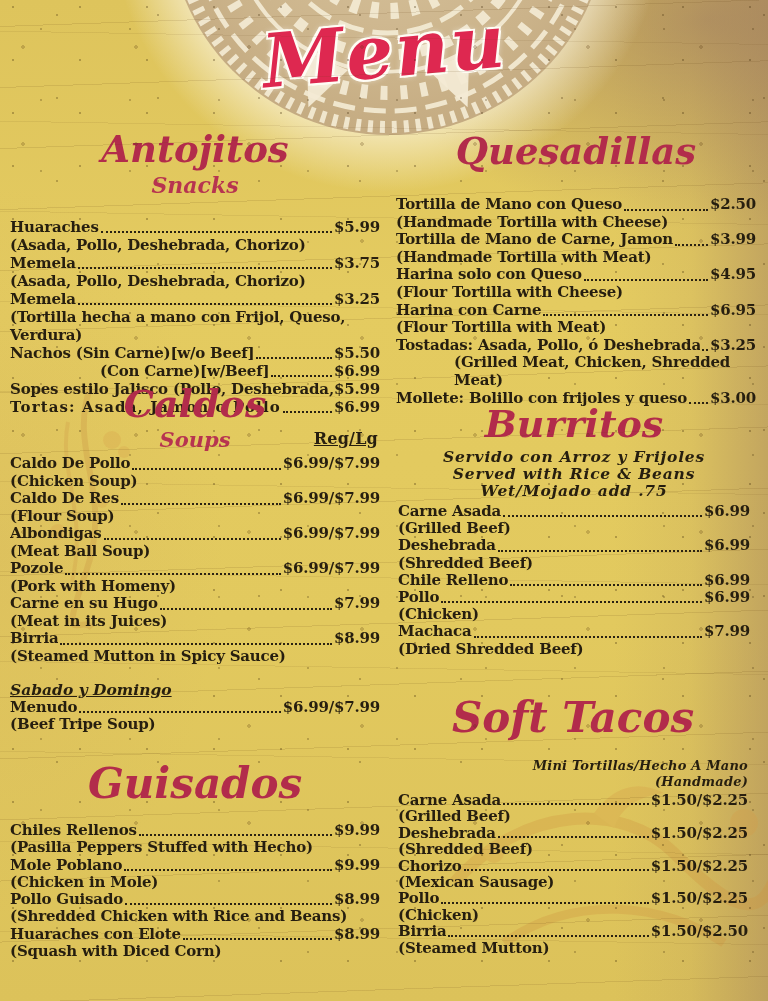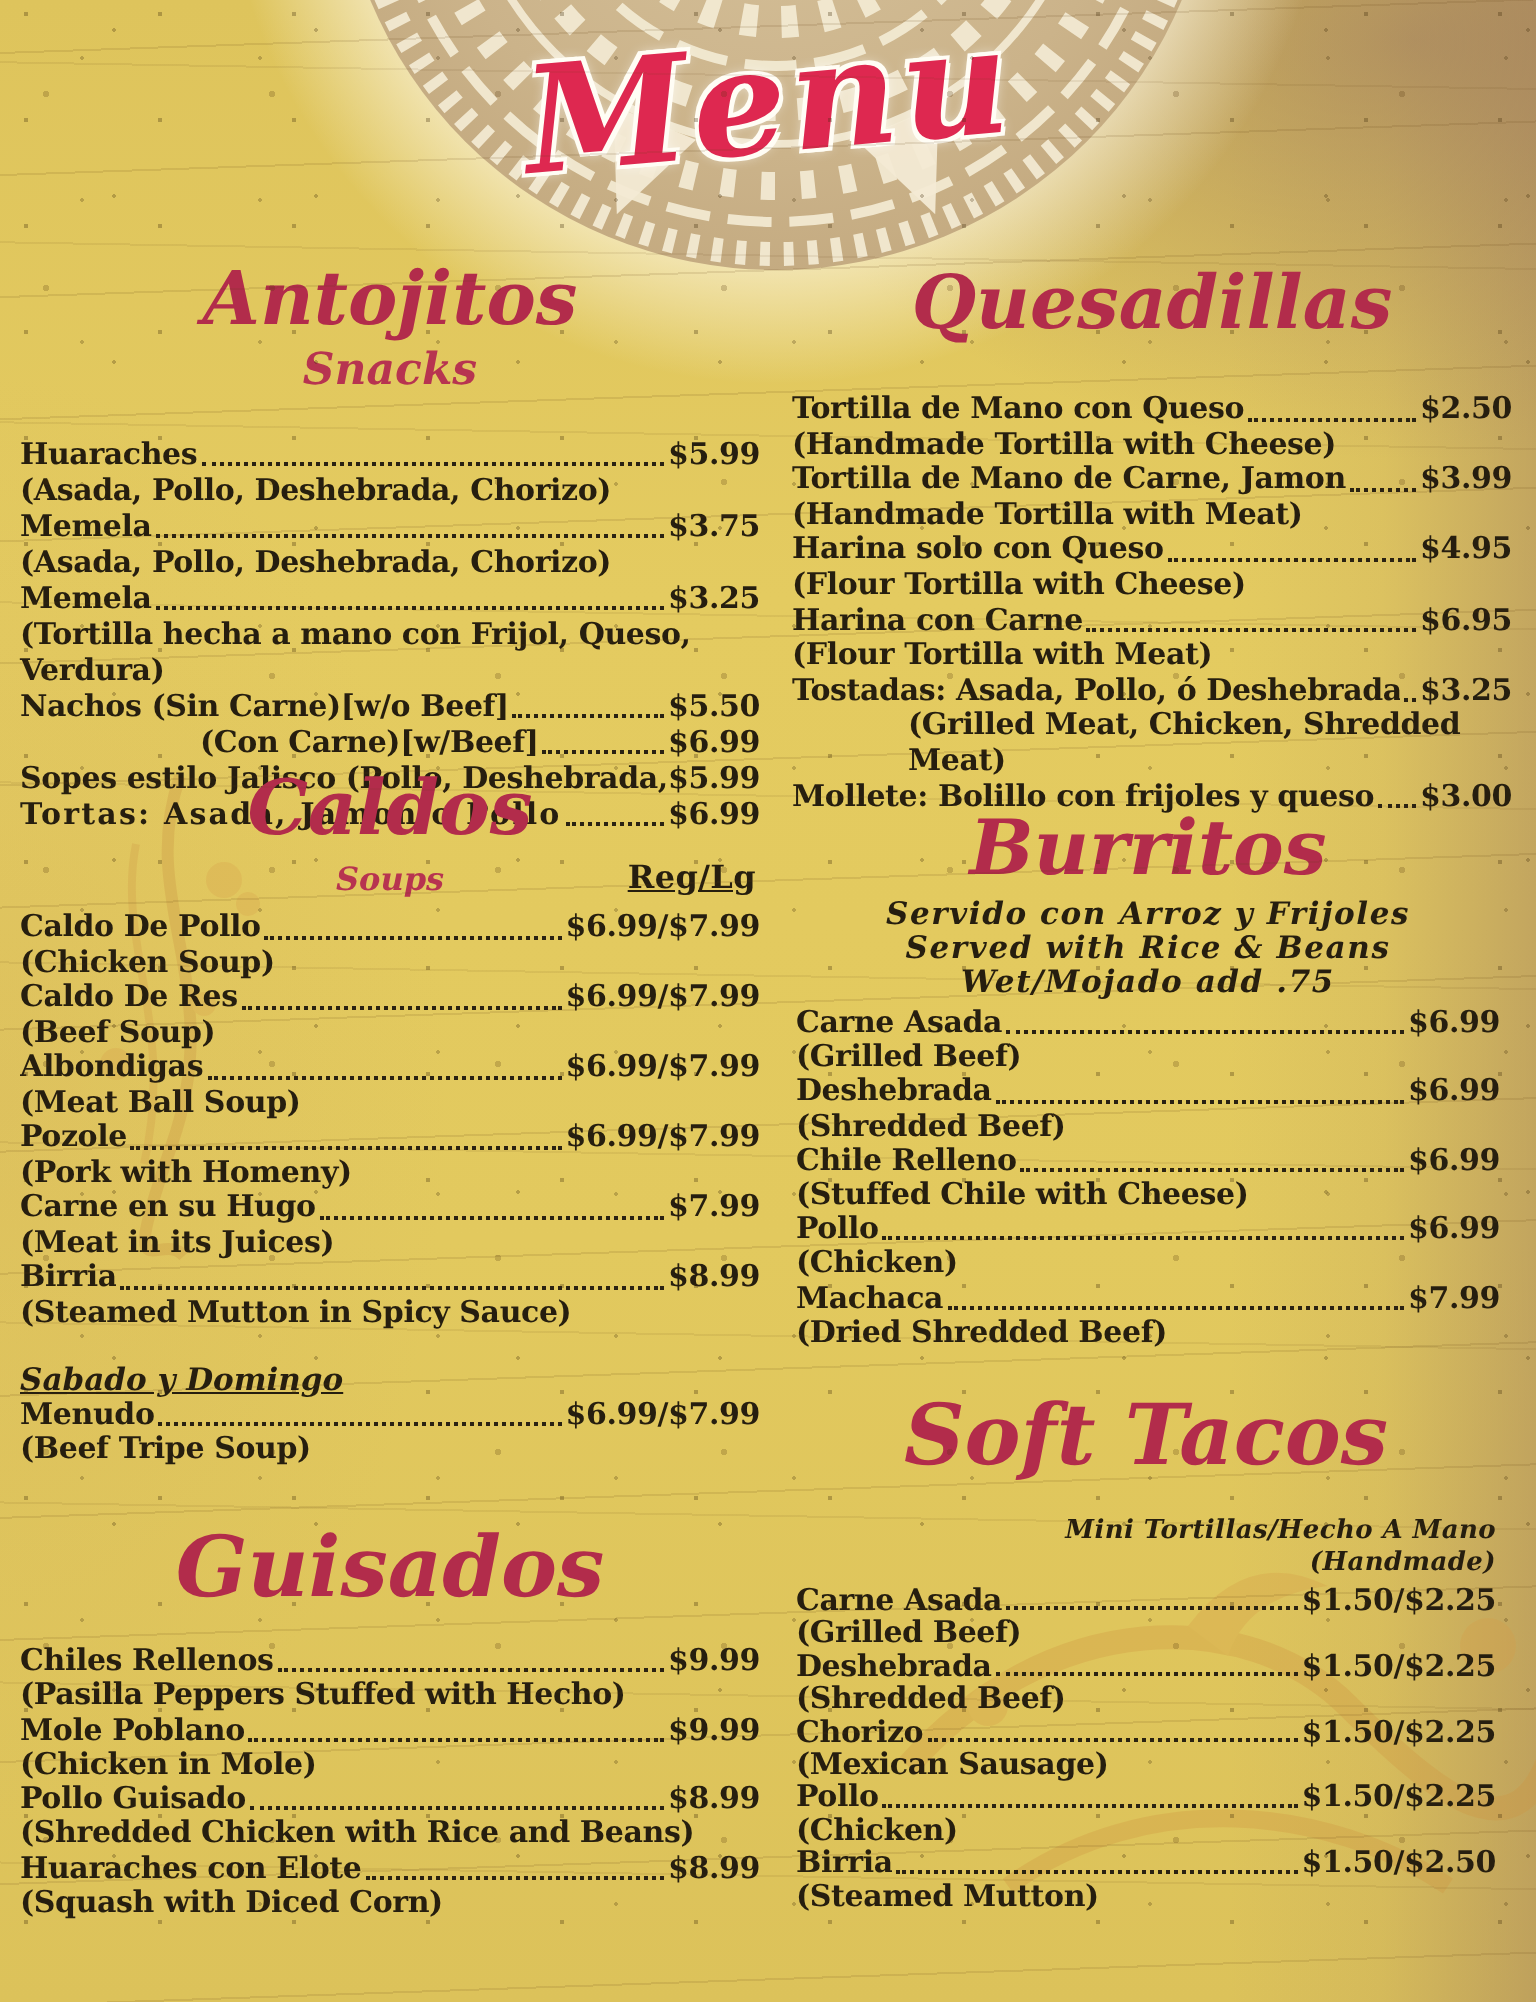--- a/index.html
+++ b/index.html
@@ -58,21 +58,21 @@
   .subhead{font-size:15.5px;font-weight:bold;font-style:italic;text-decoration:underline;margin-top:16px}
   .row.spaced .nm{letter-spacing:1.1px}
 
   #sec-antojitos{left:10px;top:126px;width:370px}
   #sec-antojitos .sec-title{font-size:37px;line-height:46px}
   #sec-antojitos .sec-subtitle{font-size:22px;line-height:26px}
   #sec-antojitos .items{margin-top:20px;line-height:18px}
 
   #sec-caldos{left:10px;top:381px;width:370px}
   #sec-caldos .sec-title{font-size:38px;line-height:46px}
-  #sec-caldos .sec-subtitle{font-size:16px;line-height:26px}
+  #sec-caldos .sec-subtitle{font-size:21px;line-height:26px}
   #sec-caldos .items{margin-top:2px;line-height:17.5px}
 
   #sec-guisados{left:10px;top:760px;width:370px}
   #sec-guisados .sec-title{font-size:42px;line-height:48px}
   #sec-guisados .items{margin-top:14px;line-height:17.3px}
 
   #sec-quesadillas{left:396px;top:128px;width:360px}
   #sec-quesadillas .sec-title{font-size:37px;line-height:46px}
   #sec-quesadillas .items{margin-top:22px;line-height:17.6px}
 
@@ -196,21 +196,21 @@
           <span class="nm">Caldo De Pollo</span>
           <span class="dots"></span>
           <span class="pr">$6.99/$7.99</span>
         </div>
         <div class="desc">(Chicken Soup)</div>
         <div class="row">
           <span class="nm">Caldo De Res</span>
           <span class="dots"></span>
           <span class="pr">$6.99/$7.99</span>
         </div>
-        <div class="desc">(Beef Soup)</div>
+        <div class="desc">(Flour Soup)</div>
         <div class="row">
           <span class="nm">Albondigas</span>
           <span class="dots"></span>
           <span class="pr">$6.99/$7.99</span>
         </div>
         <div class="desc">(Meat Ball Soup)</div>
         <div class="row">
           <span class="nm">Pozole</span>
           <span class="dots"></span>
           <span class="pr">$6.99/$7.99</span>
@@ -324,21 +324,20 @@
           <span class="nm">Deshebrada</span>
           <span class="dots"></span>
           <span class="pr">$6.99</span>
         </div>
         <div class="desc">(Shredded Beef)</div>
         <div class="row">
           <span class="nm">Chile Relleno</span>
           <span class="dots"></span>
           <span class="pr">$6.99</span>
         </div>
-        <div class="desc">(Stuffed Chile with Cheese)</div>
         <div class="row">
           <span class="nm">Pollo</span>
           <span class="dots"></span>
           <span class="pr">$6.99</span>
         </div>
         <div class="desc">(Chicken)</div>
         <div class="row">
           <span class="nm">Machaca</span>
           <span class="dots"></span>
           <span class="pr">$7.99</span>

